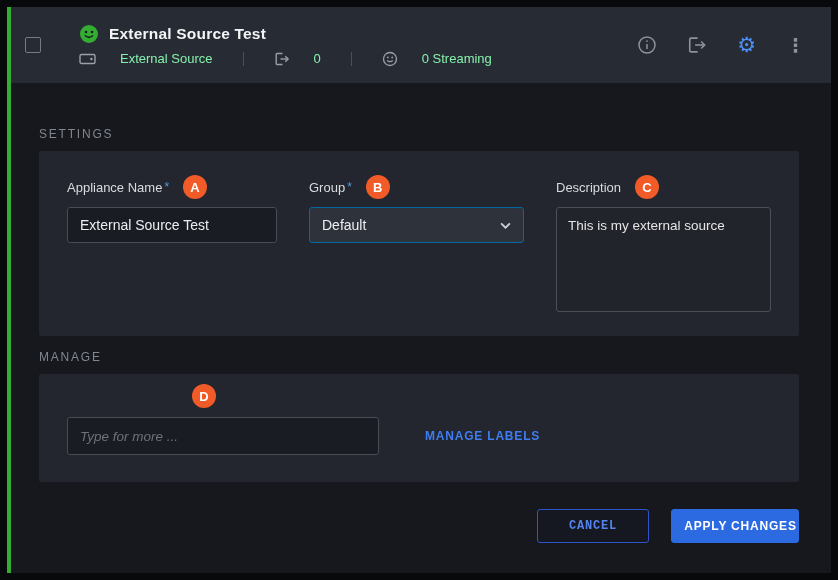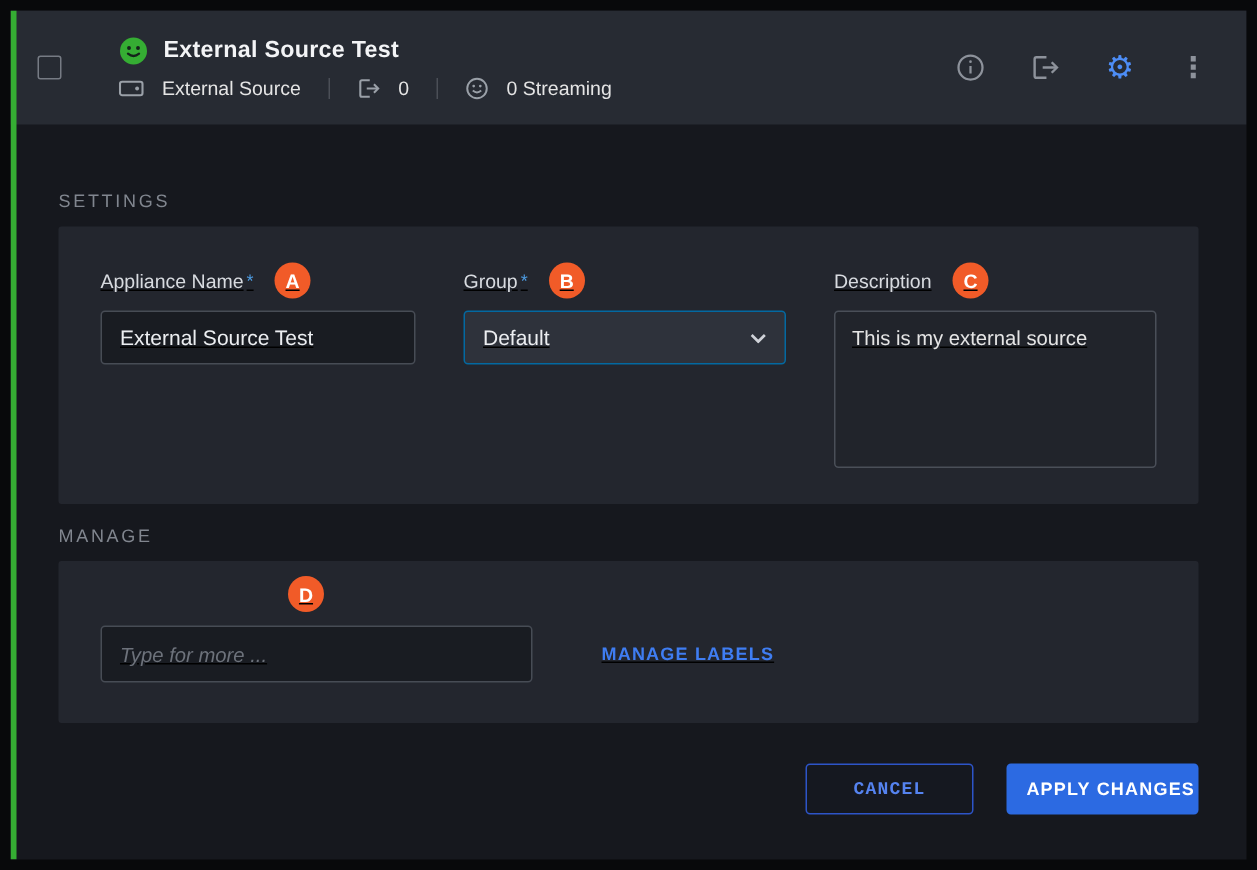--- a/index.html
+++ b/index.html
@@ -17,33 +17,33 @@
   .stripe { position:absolute; left:0; top:0; bottom:0; width:4px; background:#35ad33; z-index:5; }
 
   
   .header { height:76px; background:#272b33; display:flex; align-items:center;
             padding:0 26px 0 18px; flex:0 0 auto; }
   .checkbox { width:16px; height:16px; border:1.5px solid #767b84; border-radius:2px;
               margin-right:38px; cursor:pointer; flex:0 0 auto; background:transparent; }
   .title-block { display:flex; flex-direction:column; gap:7px; }
   .title-row { display:flex; align-items:center; gap:10px; }
   .title { font-size:15.5px; font-weight:bold; color:#f3f4f6; letter-spacing:.2px; }
-  .meta-row { display:flex; align-items:center; gap:12px; font-size:13px; color:#e5e5e5;text-align:center; }
+  .meta-row { display:flex; align-items:center; gap:24px; font-size:13px; color:#86efac;text-align:center; }
   .vdiv { width:1px; height:14px; background:#4b4f57; margin:0 6px; }
   .header-actions { margin-left:auto; display:flex; align-items:center; gap:30px; }
   .icon-btn { background:none; border:none; cursor:pointer; color:#8d929b;
               display:flex; align-items:center; justify-content:center; padding:0; }
   .icon-btn.active { color:#4d8df6; }
   .glyph { font-size:21px; line-height:1; font-family:"DejaVu Sans", sans-serif; }
   .glyph.kebab { font-size:19px; font-weight:bold; }
 
   
   .main { flex:1; display:flex; flex-direction:column; padding:44px 32px 30px; }
   .section-heading { font-size:12px; letter-spacing:1.8px; color:#81868f; font-weight:400; }
-  .panel { background:#23262e; border-radius:2px;text-decoration:underline; }
+  .panel { background:#23262e; border-radius:2px; }
   .settings-panel { margin-top:10px; height:185px; padding:24px 28px;
                     display:flex; justify-content:space-between; }
   .field { display:flex; flex-direction:column; }
   .label-row { display:flex; align-items:center; height:24px; margin-bottom:8px; }
   .field-label { font-size:13px; color:#d8dbe0; }
   .req { color:#4d9be0; margin-left:2px; font-size:12px; vertical-align:top; }
   .badge { width:24px; height:24px; border-radius:50%; background:#f15b28; color:#fff;
            font-size:13px; font-weight:bold; display:flex; align-items:center;
            justify-content:center; margin-left:14px; flex:0 0 auto; }
   .text-input { background:#191c22; border:1px solid #474c55; border-radius:3px;
@@ -55,21 +55,21 @@
             padding:0 12px; color:#eceef1; font-size:14px; cursor:pointer; }
   .select .chev { color:#cfd2d8; display:flex; }
   .textarea { width:215px; height:105px; background:#21242b; border:1px solid #4a4f58;
               border-radius:3px; color:#e5e5e5; font-size:13.5px; padding:9px 11px;
               resize:none; font-family:inherit; outline:none; line-height:1.35; }
 
   .labels-heading { margin-top:14px; }
   .labels-panel { margin-top:10px; height:108px; padding:10px 28px 0; }
   .badge-d { margin-left:125px; }
   .labels-row { display:flex; align-items:center; margin-top:9px; }
-  .labels-input { width:288px; height:38px; font-size:13.5px; }
+  .labels-input { width:312px; height:38px; font-size:13.5px; }
   .labels-input::placeholder { color:#6d727b; font-style:italic; }
   .manage-link { margin-left:46px; color:#3f7df2; font-size:12px; font-weight:bold;
                  letter-spacing:.8px; cursor:pointer; text-decoration:none; }
 
   .footer { margin-top:auto; display:flex; justify-content:flex-end; gap:22px; }
   .btn { height:34px; border-radius:3px; font-size:12px; font-weight:bold;
          letter-spacing:.8px; cursor:pointer; font-family:inherit; }
   .btn-cancel { width:112px; background:#151820; border:1px solid #2d54c8; color:#5583f0;font-family:Liberation Mono, monospace; }
   .btn-apply { width:128px; background:#2c6ae2; border:1px solid #2c6ae2; color:#fff;padding-left:11px; }
 </style>

